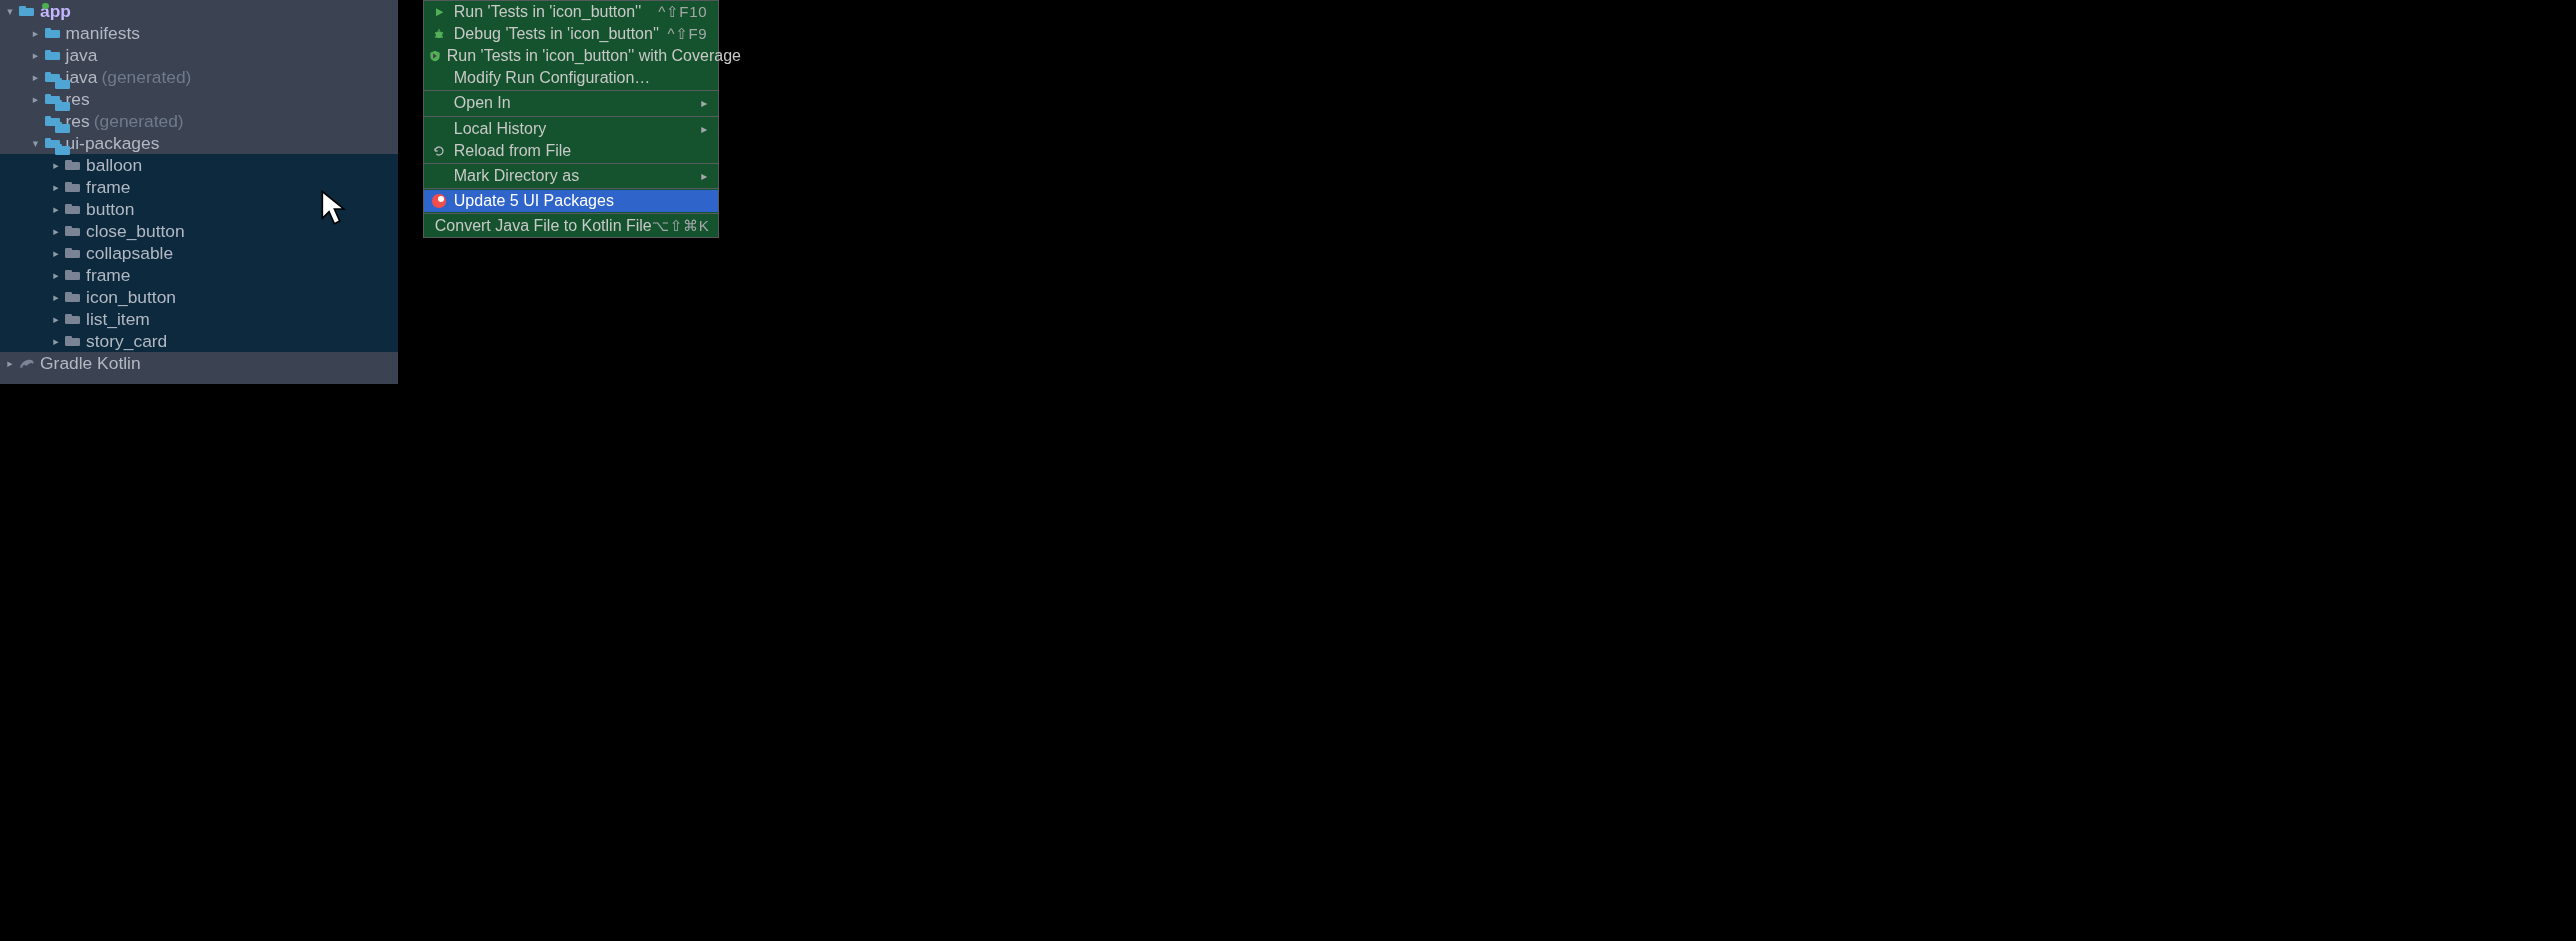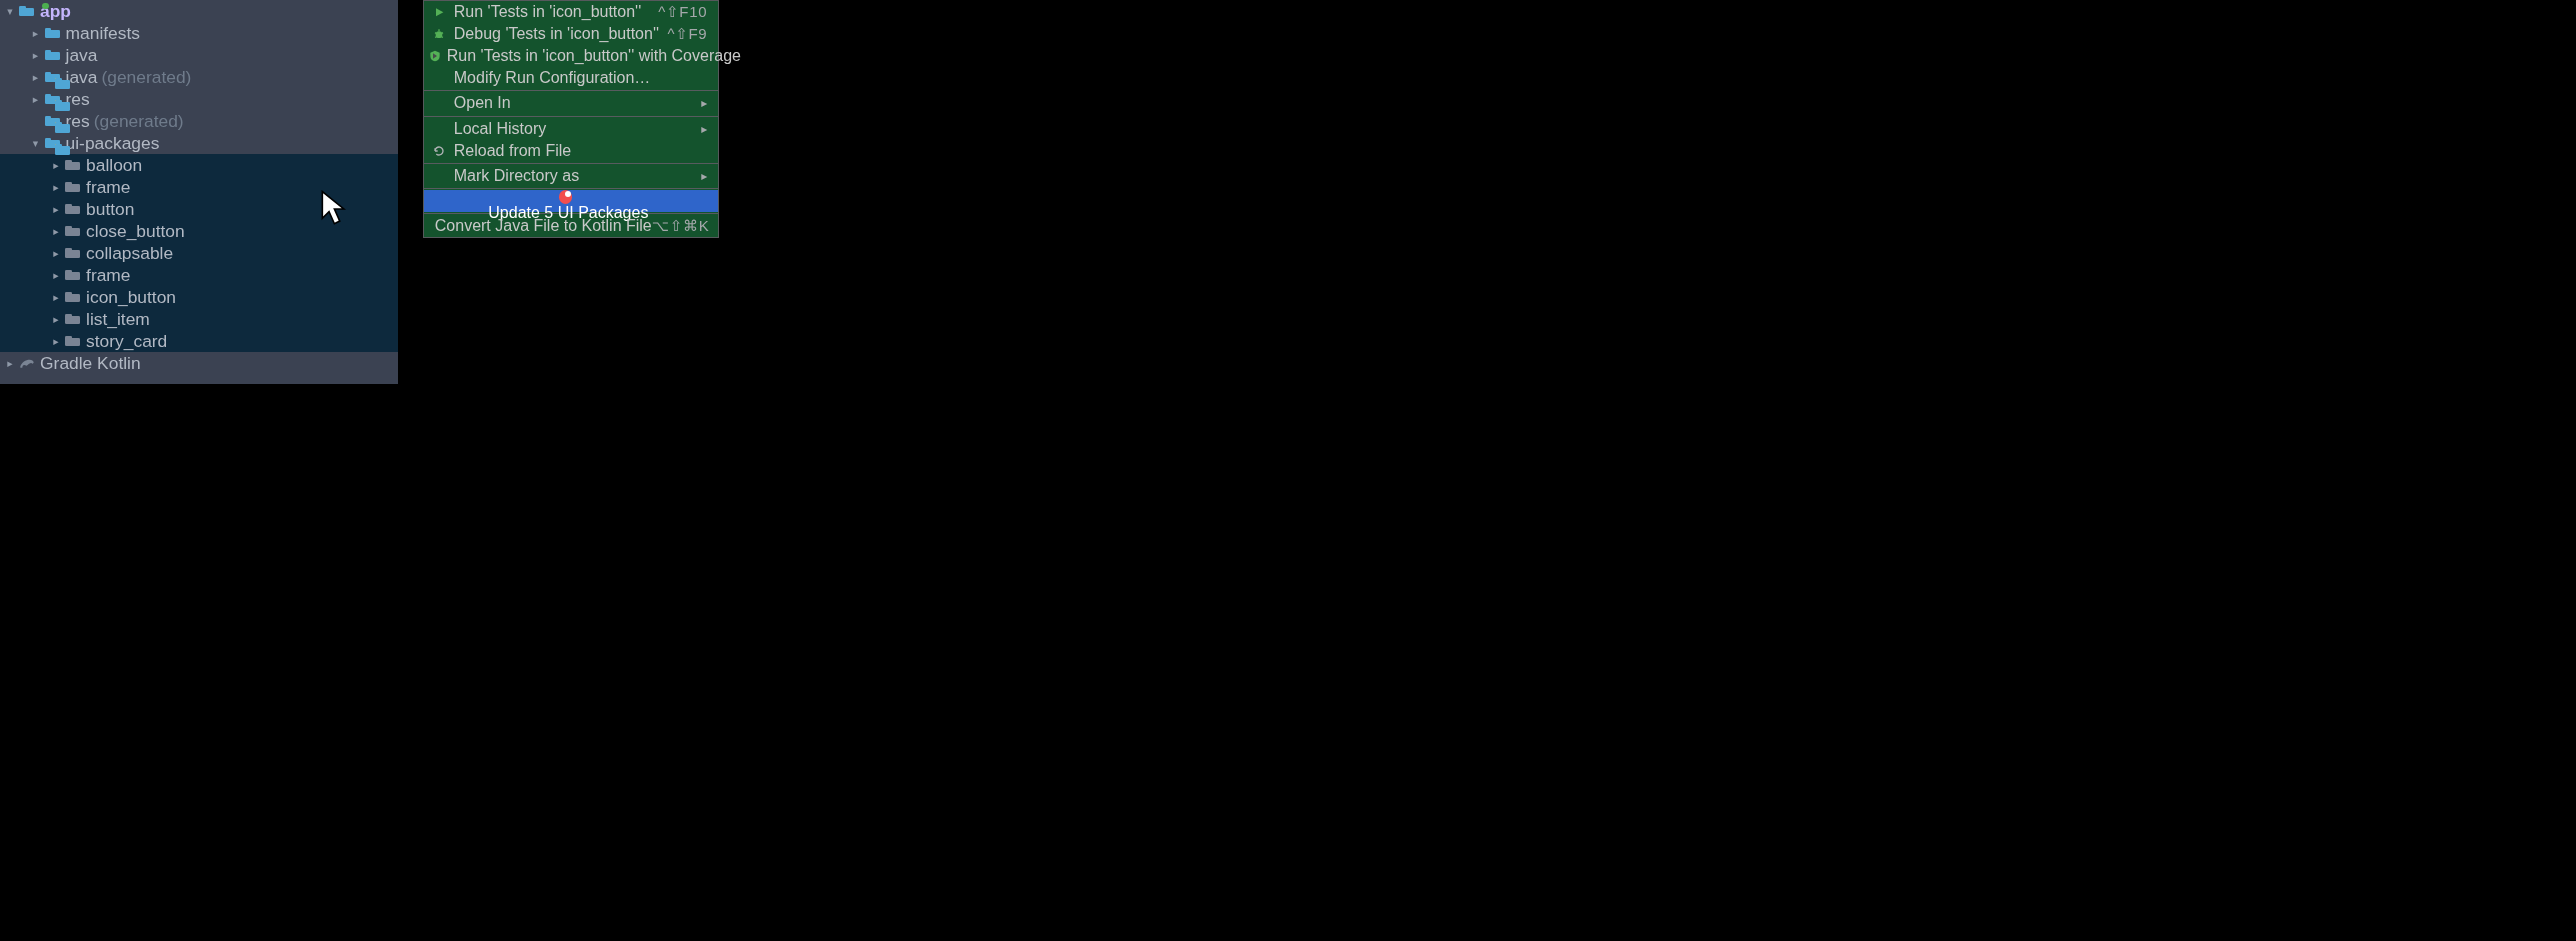--- a/index.html
+++ b/index.html
@@ -123,21 +123,20 @@
   .menu-row .mlabel { flex: 1; white-space: nowrap; }
   .menu-row .mshort { color: #a5a8ab; font-size: 15px; letter-spacing: 0.7px; }
   .menu-row .msub {
     color: #a5a8ab;
     font-size: 12px;
     margin-left: auto;
   }
   .menu-row.highlight {
     background: #2f65ca;
     color: #fff;
-    flex-direction: column;
   }
   .menu-sep {
     height: 0.7px;
     background: #585b5f;
     margin: 1.3px 0;
   }
 
   
   .play-icon { color: #54b056; }
   .bug-icon { color: #54b056; }

